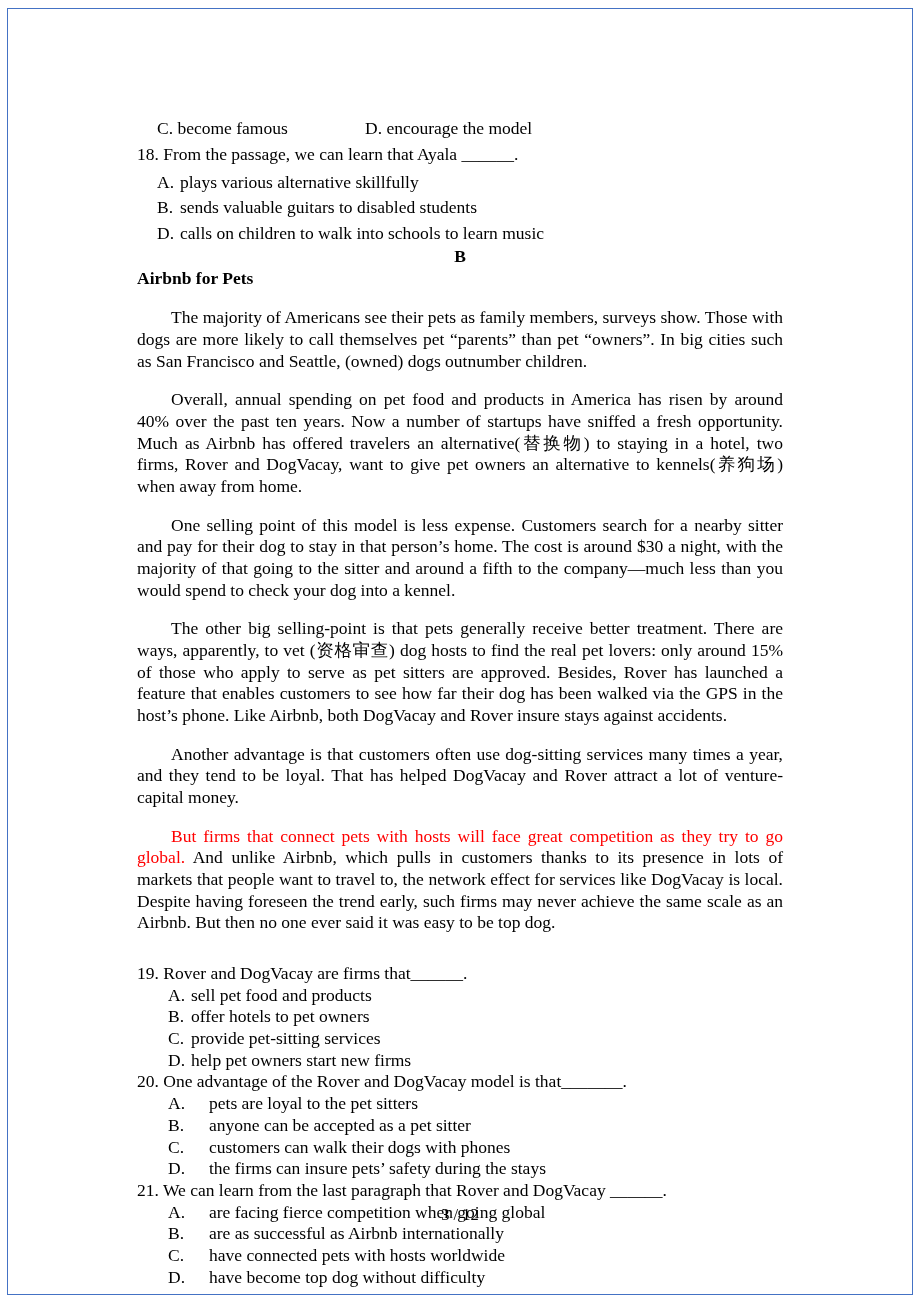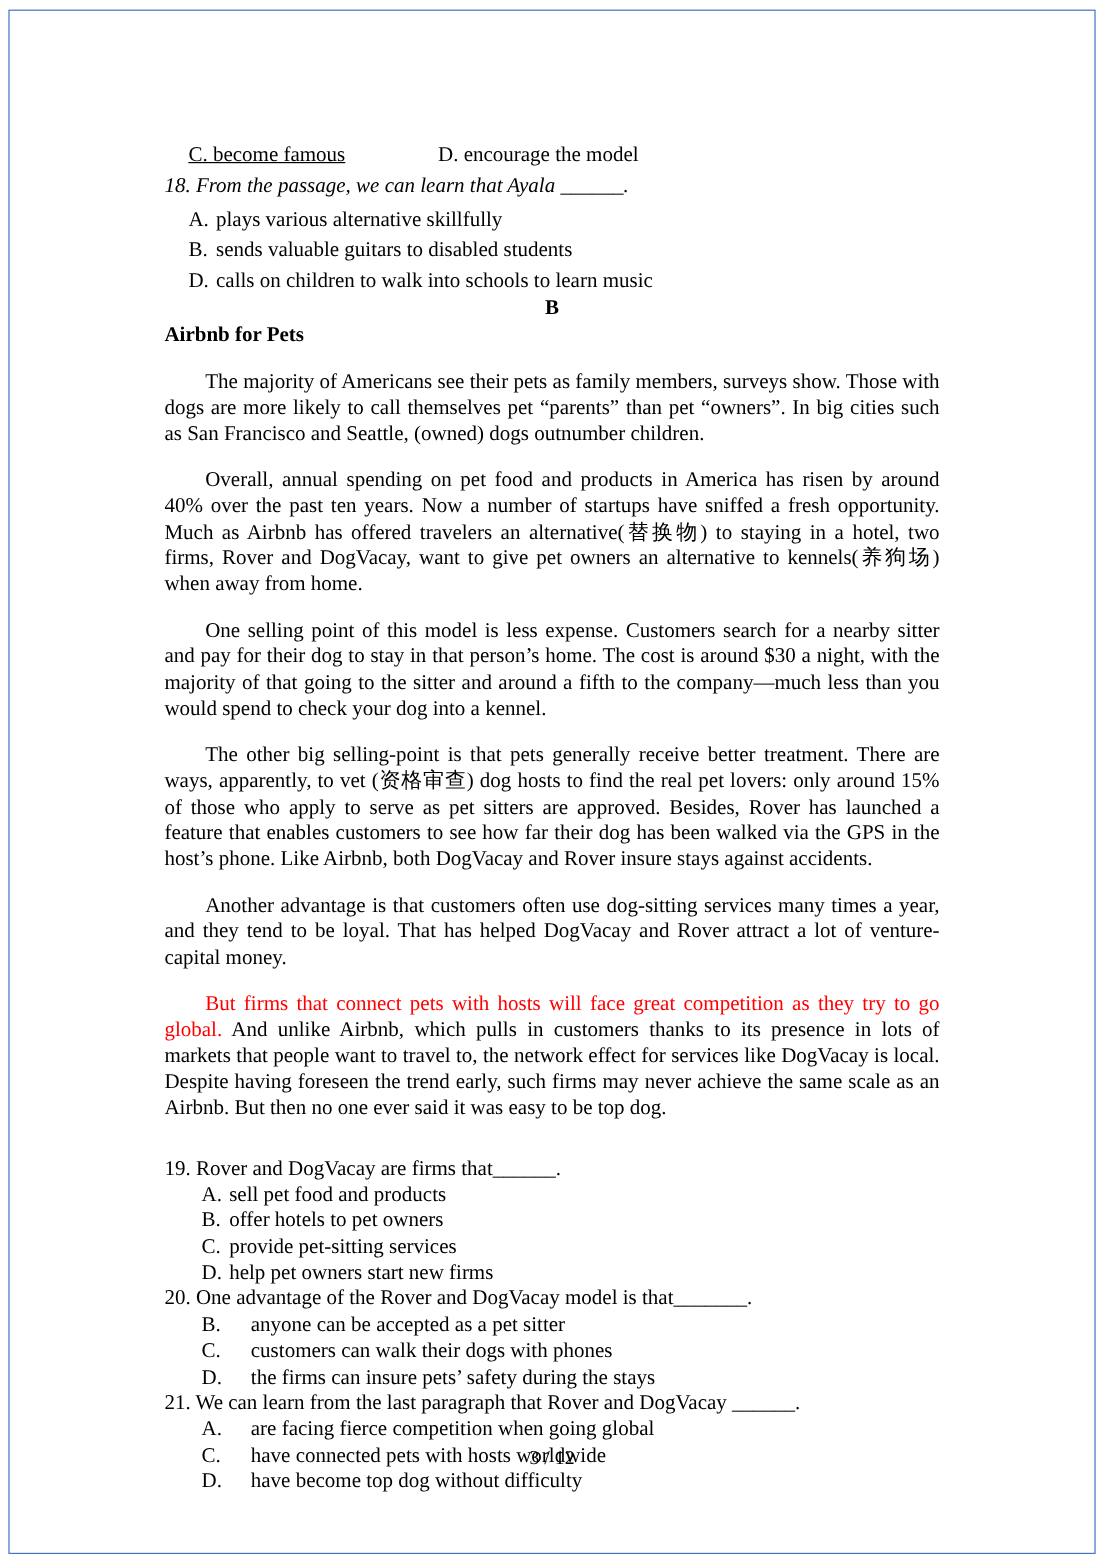--- a/index.html
+++ b/index.html
@@ -24,22 +24,22 @@
     left: 137px;
     top: 116px;
     width: 646px;
     font-size: 17.5px;
   }
   .prev-row {
     padding-left: 20px;
     line-height: 25px;
     display: flex;
   }
-  .prev-row .cell-c { width: 208px; text-decoration: underline; }
-  .q-stem { line-height: 25px; margin-top: 1px; font-style: italic; }
+  .prev-row .cell-c { width: 208px; }
+  .q-stem { line-height: 25px; margin-top: 1px; }
   .q18-options { margin-top: 3px; }
   .q18-options .opt { padding-left: 20px; line-height: 25.3px; }
   .center-line { text-align: center; font-weight: bold; line-height: 21.6px; }
   .passage-title { text-align: left; font-weight: bold; line-height: 23px; }
   .passage { margin-top: 1px; }
   .passage p {
     text-align: justify;
     text-indent: 34px;
     line-height: 21.65px;
     margin-top: 17px;
@@ -114,36 +114,42 @@
           <span class="letter">C.</span><span>provide pet-sitting services</span>
         </div>
         <div class="opt narrow">
           <span class="letter">D.</span><span>help pet owners start new firms</span>
         </div>
       </div>
 
       <div>
         <div class="stem">20. One advantage of the Rover and DogVacay model is that_______.</div>
         <div class="opt wide">
+          <span class="letter">A.</span><span>pets are loyal to the pet sitters</span>
+        </div>
+        <div class="opt wide">
           <span class="letter">B.</span><span>anyone can be accepted as a pet sitter</span>
         </div>
         <div class="opt wide">
           <span class="letter">C.</span><span>customers can walk their dogs with phones</span>
         </div>
         <div class="opt wide">
           <span class="letter">D.</span><span>the firms can insure pets’ safety during the stays</span>
         </div>
       </div>
 
       <div>
         <div class="stem">21. We can learn from the last paragraph that Rover and DogVacay ______.</div>
         <div class="opt wide">
           <span class="letter">A.</span><span>are facing fierce competition when going global</span>
         </div>
         <div class="opt wide">
+          <span class="letter">B.</span><span>are as successful as Airbnb internationally</span>
+        </div>
+        <div class="opt wide">
           <span class="letter">C.</span><span>have connected pets with hosts worldwide</span>
         </div>
         <div class="opt wide">
           <span class="letter">D.</span><span>have become top dog without difficulty</span>
         </div>
       </div>
 
     </div>
   </div>
 

